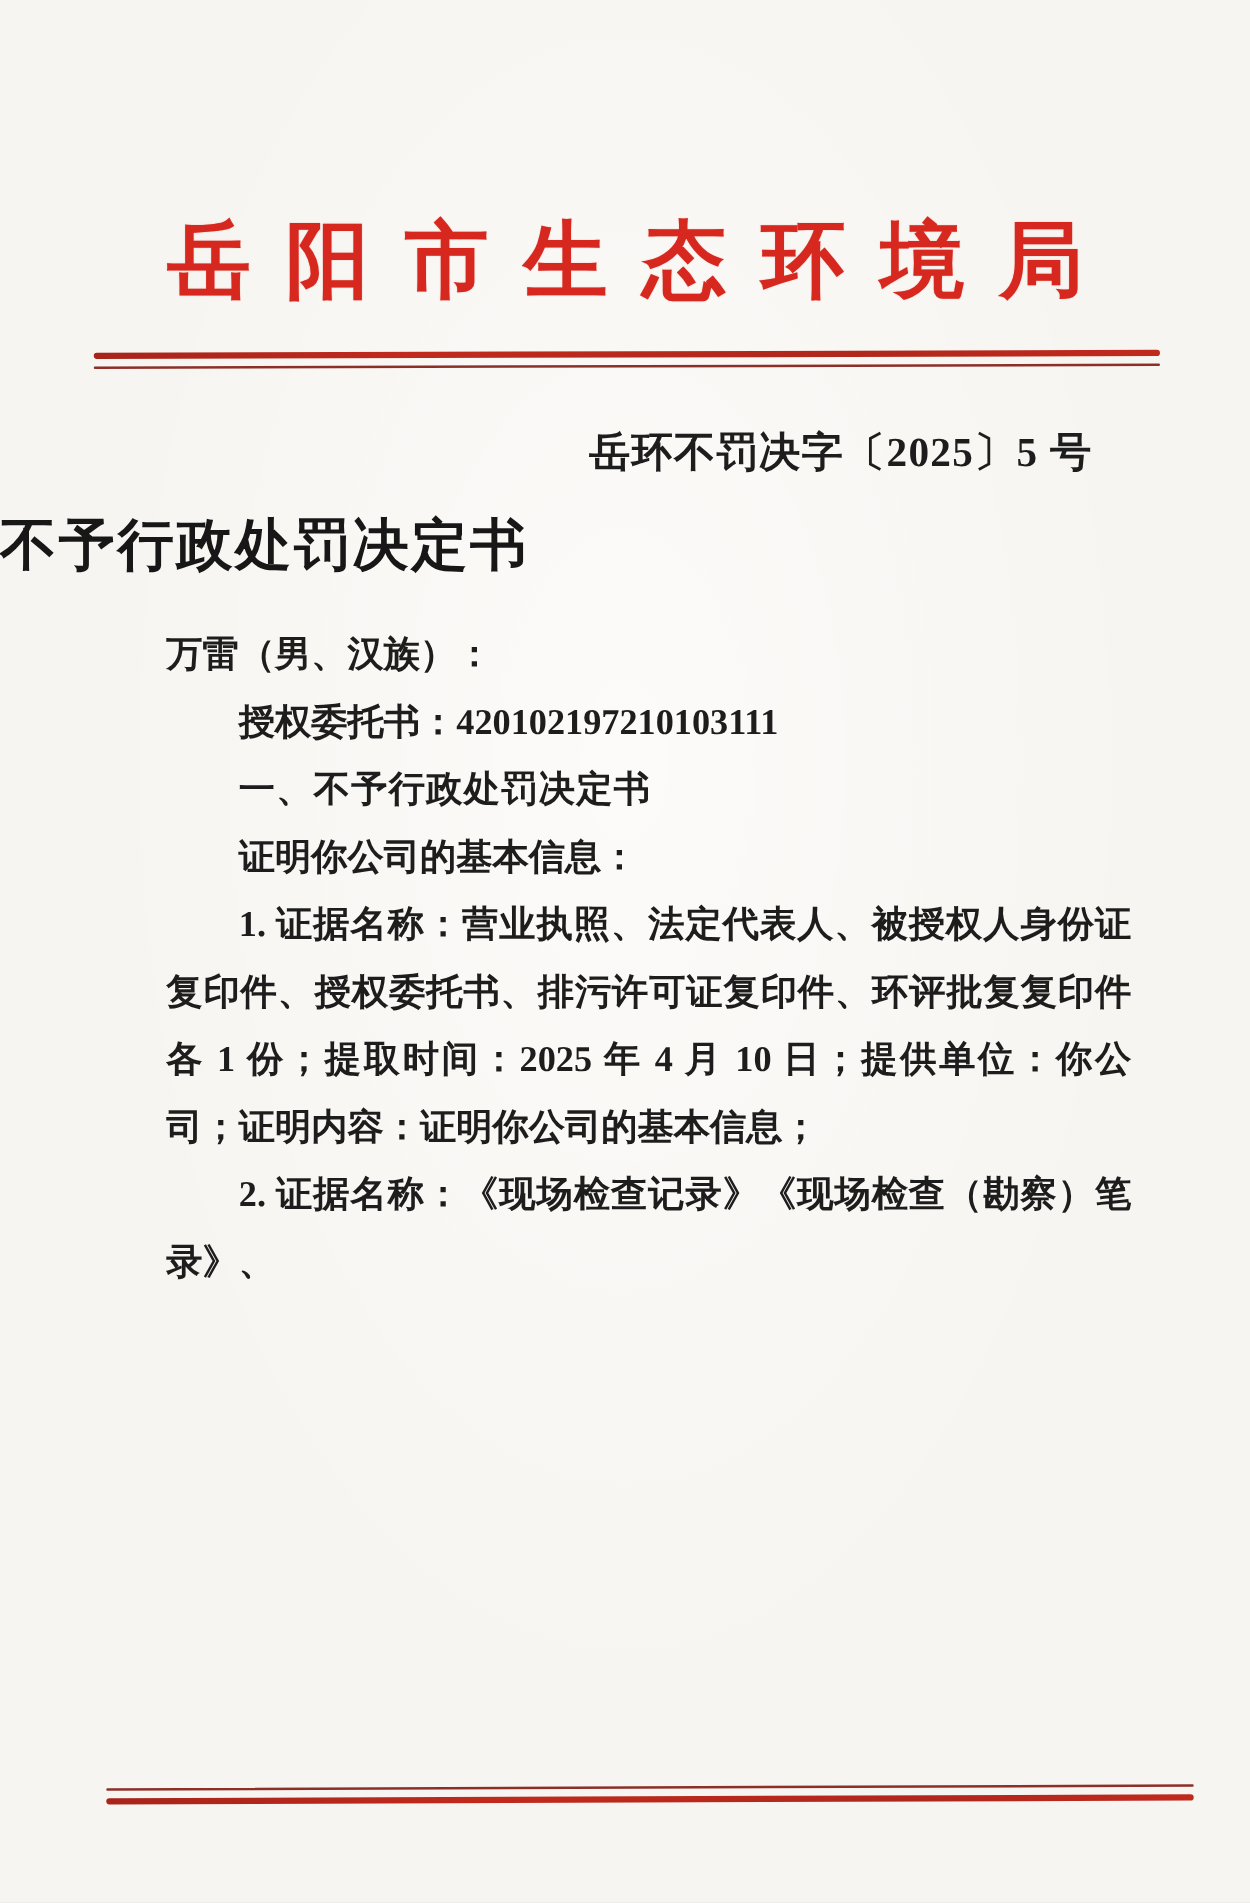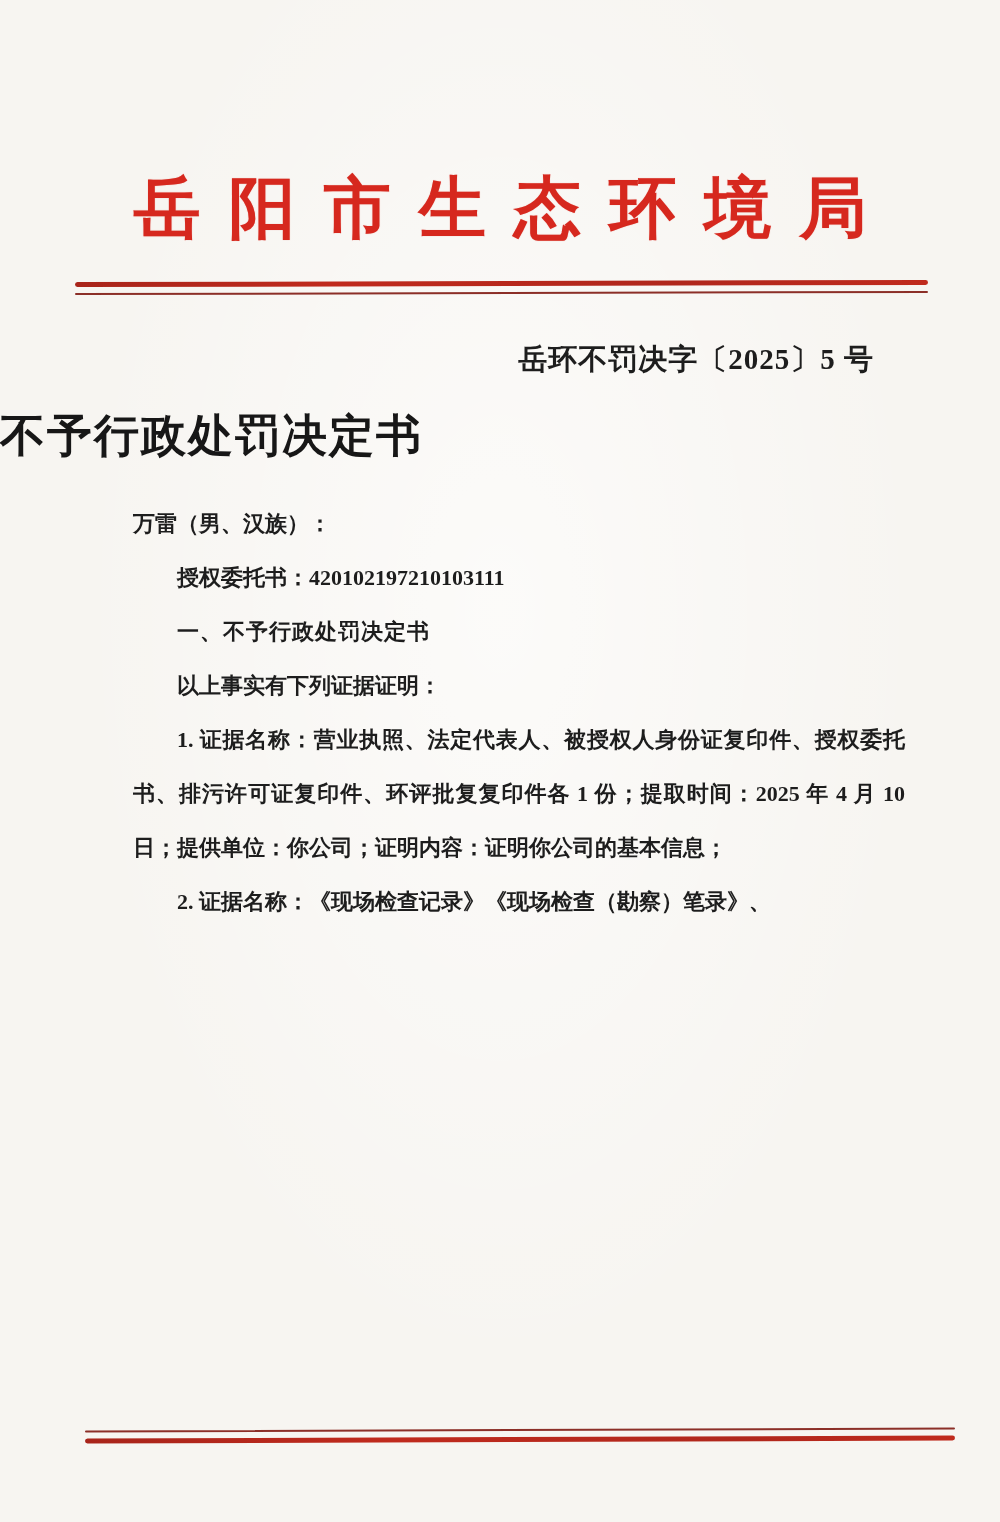--- a/index.html
+++ b/index.html
@@ -53,21 +53,21 @@
     background: #8c2f28;
     border-radius: 2px;
     transform: rotate(-0.15deg);
   }
 
   
   .doc-number {
     position: absolute;
     top: 340px;
     right: 126px;
-    font-size: 29px;
+    font-size: 33px;
     font-weight: 700;
     letter-spacing: 1px;
     white-space: nowrap;
   }
 
   
   .doc-title {
     position: absolute;
     top: 406px;
     left: 0;
@@ -79,21 +79,21 @@
     letter-spacing: 2px;
     color: #171717;
   }
 
   
   .doc-body {
     position: absolute;
     top: 497px;
     left: 133px;
     width: 772px;
-    font-size: 22px;
+    font-size: 29px;
     line-height: 54px;
     font-weight: 700;
     text-align: justify;
   }
   .para {
     margin: 0;
   }
   .para.indent {
     text-indent: 2em;
   }
@@ -142,21 +142,21 @@
 
   <div class="doc-body">
   <p class="para">万雷（男、汉族）：</p>
 
   <p class="para indent">授权委托书：420102197210103111</p>
 
 
   <p class="para indent heading">一、不予行政处罚决定书</p>
 
 
-  <p class="para indent">以上事实有下列证据证明：</p>
+  <p class="para indent">证明你公司的基本信息：</p>
 
   <p class="para indent">1. 证据名称：营业执照、法定代表人、被授权人身份证复印件、授权委托书、排污许可证复印件、环评批复复印件各 1 份；提取时间：2025 年 4 月 10 日；提供单位：你公司；证明内容：证明你公司的基本信息；</p>
 
   <p class="para indent">2. 证据名称：《现场检查记录》《现场检查（勘察）笔录》、</p>
 </div>
 
   <div class="rule-bottom">
     <div class="thin"></div>
     <div class="thick"></div>
   </div>

